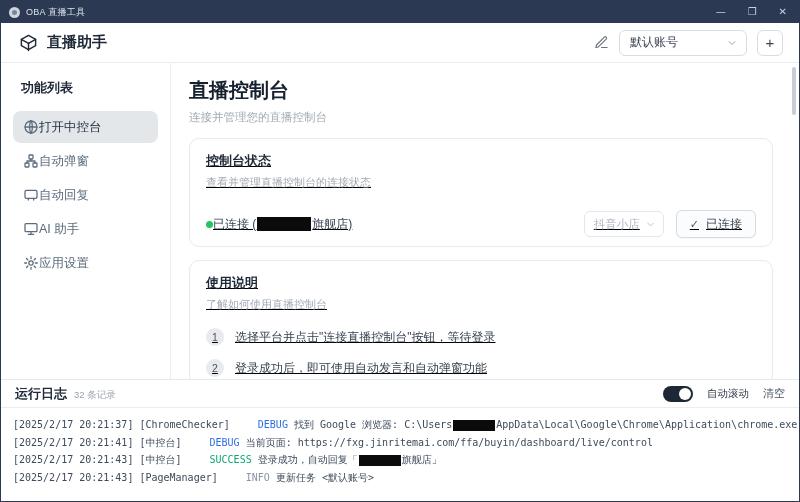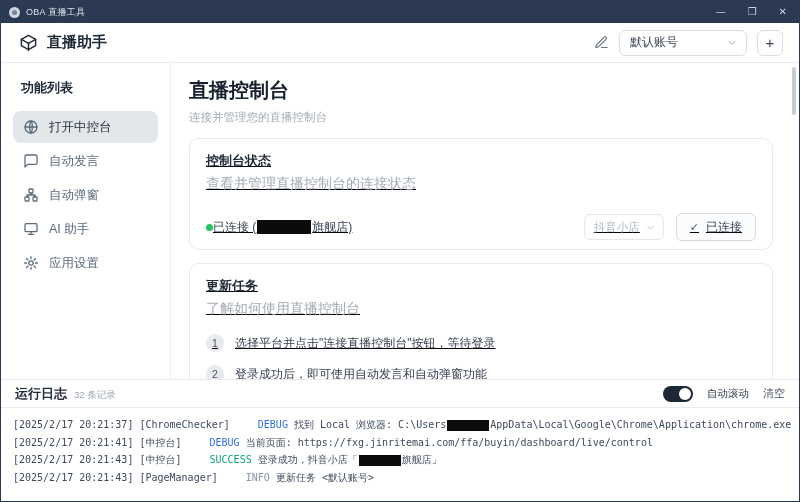--- a/index.html
+++ b/index.html
@@ -32,35 +32,35 @@
     display:flex; align-items:center; justify-content:space-between; padding:0 8px 0 10px;
     font-size:12px; color:#374151; background:#fff; }
   .plus-btn { width:26px; height:26px; border:1px solid #d9dde3; border-radius:6px;
     background:#fff; display:flex; align-items:center; justify-content:center;
     font-size:15px; color:#374151; }
 
   
   .body { flex:1 1 auto; display:flex; min-height:0; }
   .sidebar { width:170px; flex:0 0 auto; border-right:1px solid #eceff2; padding:16px 12px 0 12px; }
   .side-heading { font-size:13px; font-weight:bold; color:#1f2937; padding-left:8px; margin-bottom:14px; }
-  .side-item { display:flex; align-items:center; gap:10px; height:31px; padding:16px 10px;
+  .side-item { display:flex; align-items:center; height:31px; padding:16px 10px;
     border-radius:8px; margin-bottom:2px; color:#5b6b7e; cursor:default; }
   .side-item .label { font-size:12.5px; color:#5b6b7e; }
   .side-item.active { background:#e4e7ea; }
   .side-item.active .label { color:#273244; }
 
   .main { flex:1 1 auto; position:relative; padding:14px 26px 0 18px; overflow:hidden; }
   .main-scrollbar { position:absolute; right:3px; top:4px; width:4px; height:48px;
     background:#c7cdd5; border-radius:2px; }
   .page-title { font-size:20px; font-weight:bold; color:#16202e; }
   .page-sub { font-size:11.5px; color:#a3abb5; margin-top:6px; }
 
   .card { border:1px solid #e7eaee; border-radius:10px; padding:13px 16px 8px 16px; margin-top:13px; background:#fff;text-decoration:underline; }
   .card-title { font-size:13px; font-weight:bold; color:#1f2937; }
-  .card-sub { font-size:14px; color:#a3abb5; margin-top:5px; }
+  .card-sub { font-size:11px; color:#a3abb5; margin-top:5px; }
 
   .status-row { display:flex; align-items:center; justify-content:space-between; margin-top:20px; }
   .status-left { display:flex; align-items:center; font-size:12px; color:#374151; }
   .dot { width:7px; height:7px; border-radius:50%; flex:0 0 auto; }
   .redact { display:inline-block; background:#0b0b0b; vertical-align:middle; }
   .redact.status { width:54px; height:14px; margin:0 1px; }
   .status-controls { display:flex; align-items:center; gap:12px; }
   .platform-select { width:80px; height:26px; border:1px solid #e4e7eb; border-radius:6px;
     display:flex; align-items:center; justify-content:space-between; padding:0 7px 0 9px;
     font-size:11.5px; color:#aeb6c2; background:#fff; }
@@ -152,35 +152,36 @@
                 <path d="M3 12h18"></path>
                 <path d="M12 3c2.6 2.6 2.6 15.4 0 18"></path>
                 <path d="M12 3c-2.6 2.6-2.6 15.4 0 18"></path>
               </svg>
             </span>
     <span class="label">打开中控台</span>
   </div>
           <div class="side-item">
     <span class="icon">
               <svg width="16" height="16" viewBox="0 0 24 24" fill="none" stroke="#5b6b7e" stroke-width="1.9" stroke-linecap="round" stroke-linejoin="round">
-                <path d="M21 15a2 2 0 01-2 2H7l-4 4V5a2 2 0 012-2h14a2 2 0 012 2z"></path>
-              </svg>
-            </span>
-    <span class="label">自动发言</span>
-  </div>
-          <div class="side-item">
-    <span class="icon">
-              <svg width="16" height="16" viewBox="0 0 24 24" fill="none" stroke="#5b6b7e" stroke-width="1.9" stroke-linecap="round" stroke-linejoin="round">
                 <rect x="9" y="3" width="6" height="6" rx="1"></rect>
                 <rect x="3" y="15" width="6" height="6" rx="1"></rect>
                 <rect x="15" y="15" width="6" height="6" rx="1"></rect>
                 <path d="M12 9v3M6 15v-3h12v3"></path>
               </svg>
             </span>
     <span class="label">自动弹窗</span>
+  </div>
+          <div class="side-item">
+    <span class="icon">
+              <svg width="16" height="16" viewBox="0 0 24 24" fill="none" stroke="#5b6b7e" stroke-width="1.9" stroke-linecap="round" stroke-linejoin="round">
+                <rect x="3" y="5" width="18" height="12" rx="2"></rect>
+                <path d="M8 17v2.5M16 17v2.5"></path>
+              </svg>
+            </span>
+    <span class="label">自动回复</span>
   </div>
           <div class="side-item">
     <span class="icon">
               <svg width="16" height="16" viewBox="0 0 24 24" fill="none" stroke="#5b6b7e" stroke-width="1.9" stroke-linecap="round" stroke-linejoin="round">
                 <rect x="3" y="4" width="18" height="12" rx="1.5"></rect>
                 <path d="M8 20h8M12 16v4"></path>
               </svg>
             </span>
     <span class="label">AI 助手</span>
   </div>
@@ -222,21 +223,21 @@
             </div>
             <button class="connect-btn">
               <span class="check">✓</span>
               <span>已连接</span>
             </button>
           </div>
         </div>
       </section>
 
       <section class="card">
-        <div class="card-title">更新任务</div>
+        <div class="card-title">使用说明</div>
         <div class="card-sub">了解如何使用直播控制台</div>
         <div class="steps">
             <div class="step">
     <span class="step-num">1</span>
     <span class="step-text">选择平台并点击"连接直播控制台"按钮，等待登录</span>
   </div>
             <div class="step">
     <span class="step-num">2</span>
     <span class="step-text">登录成功后，即可使用自动发言和自动弹窗功能</span>
   </div>
@@ -251,20 +252,20 @@
         <span class="log-title">运行日志</span>
         <span class="log-count">32 条记录</span>
       </div>
       <div class="log-actions">
         <span class="toggle"></span>
         <span class="toggle-label">自动滚动</span>
         <span class="clear-btn">清空</span>
       </div>
     </div>
     <div class="log-lines">
-        <div class="log-line"><span class="t">[2025/2/17 20:21:37]</span> <span class="s">[ChromeChecker]</span> <span class="lvl" style="color: rgb(47, 111, 228);">DEBUG</span> <span class="m1"> 找到 Local 浏览器: C:\Users</span><span class="redact log"></span><span class="m2">AppData\Local\Google\Chrome\Application\chrome.exe</span></div>
+        <div class="log-line"><span class="t">[2025/2/17 20:21:37]</span> <span class="s">[ChromeChecker]</span> <span class="lvl" style="color: rgb(47, 111, 228);">DEBUG</span> <span class="m1"> 找到 Google 浏览器: C:\Users</span><span class="redact log"></span><span class="m2">AppData\Local\Google\Chrome\Application\chrome.exe</span></div>
         <div class="log-line"><span class="t">[2025/2/17 20:21:41]</span> <span class="s">[中控台]</span> <span class="lvl" style="color: rgb(47, 111, 228);">DEBUG</span> <span class="m1"> 当前页面: https://fxg.jinritemai.com/ffa/buyin/dashboard/live/control</span><span class="m2"></span></div>
-        <div class="log-line"><span class="t">[2025/2/17 20:21:43]</span> <span class="s">[中控台]</span> <span class="lvl" style="color: rgb(12, 166, 120);">SUCCESS</span> <span class="m1"> 登录成功，抖音小店「</span><span class="redact log"></span><span class="m2">旗舰店」</span></div>
+        <div class="log-line"><span class="t">[2025/2/17 20:21:43]</span> <span class="s">[中控台]</span> <span class="lvl" style="color: rgb(12, 166, 120);">SUCCESS</span> <span class="m1"> 登录成功，自动回复「</span><span class="redact log"></span><span class="m2">旗舰店」</span></div>
         <div class="log-line"><span class="t">[2025/2/17 20:21:43]</span> <span class="s">[PageManager]</span> <span class="lvl" style="color: rgb(138, 148, 163);">INFO</span> <span class="m1"> 更新任务 &lt;默认账号&gt;</span><span class="m2"></span></div>
       </div>
   </div>
 
 </div>
 
 </body></html>

